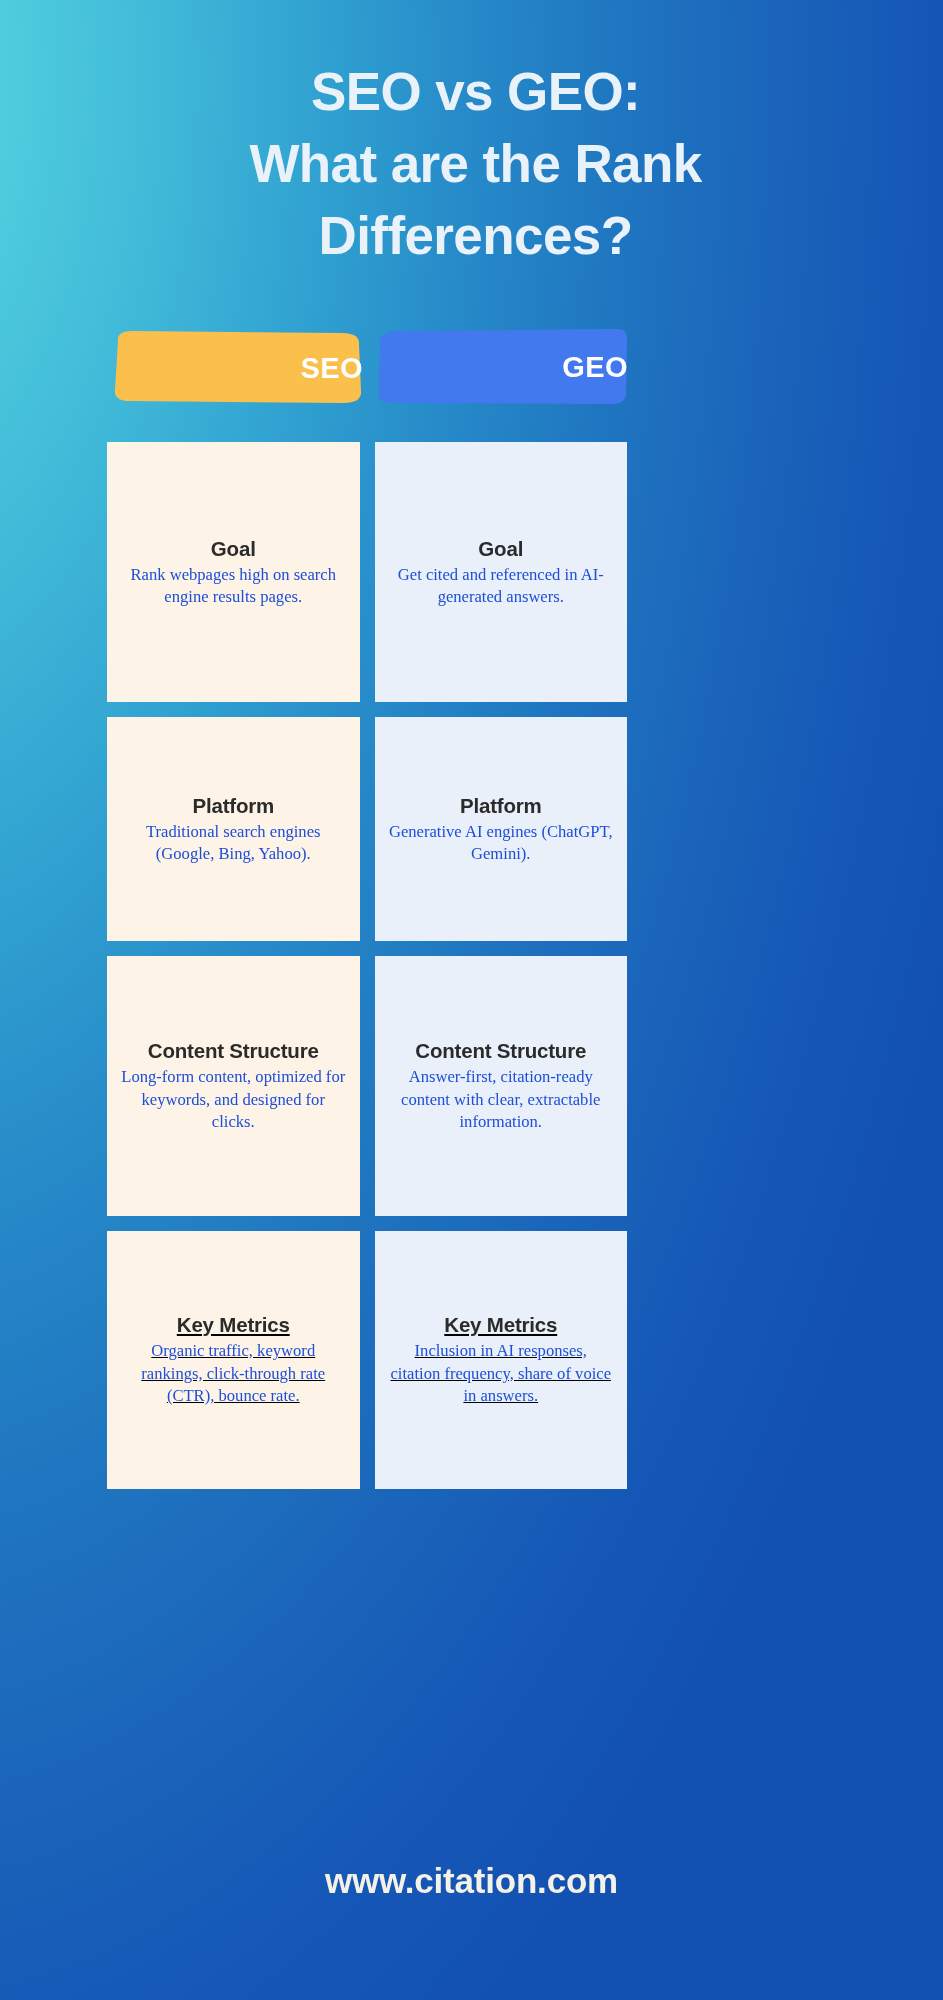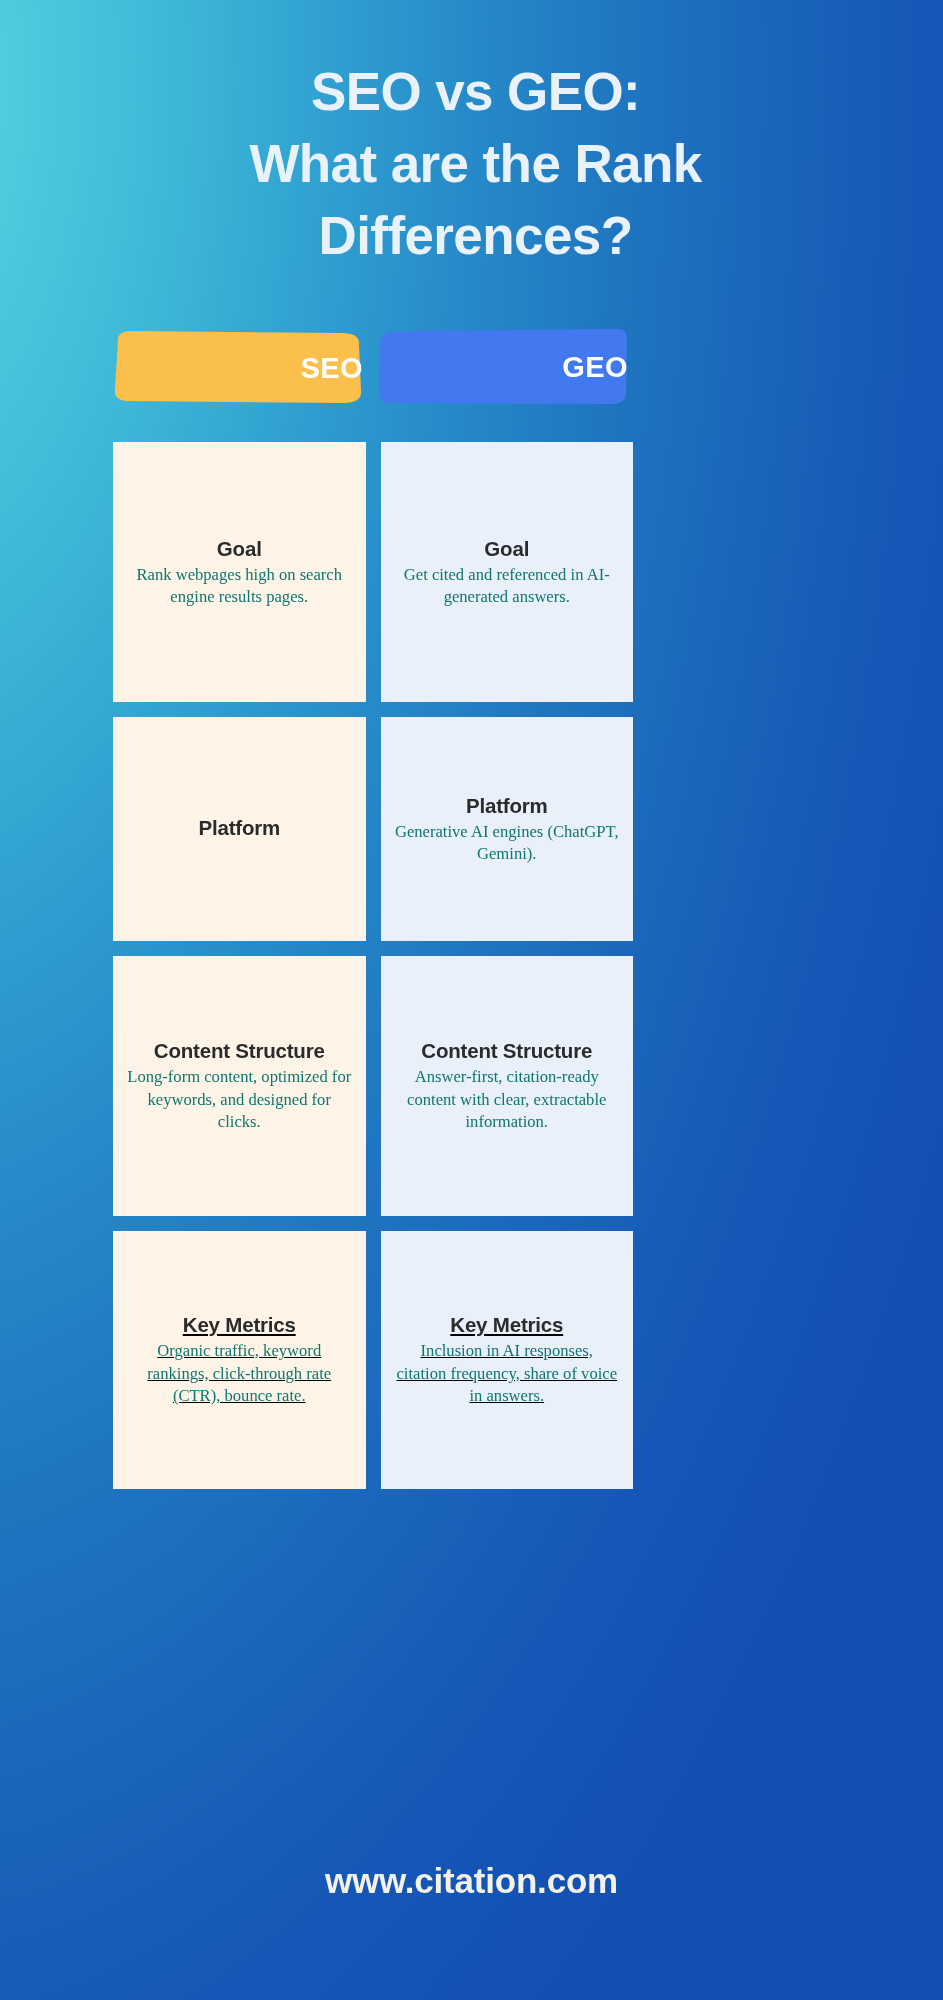--- a/index.html
+++ b/index.html
@@ -76,21 +76,21 @@
 
   #tab-seo { left: 0px; width: 253px; }
   #tab-seo .tab-label { transform: translateY(1px); }
   #tab-geo { left: 268px; width: 250px; }
   #tab-geo .tab-label { transform: translateY(0px); }
 
   
   .grid {
     position: absolute;
     top: 442px;
-    left: 113px;
+    left: 107px;
     width: 520px;
   }
   .row {
     display: flex;
     gap: 15px;
     margin-bottom: 15px;
   }
   .row:last-child { margin-bottom: 0; text-decoration: underline; }
 
   .card {
@@ -112,21 +112,21 @@
     font-size: 20.5px;
     line-height: 26px;
     color: #2b2b2b;
     margin: 0 0 2px 0;
     letter-spacing: -0.2px;
   }
   .card-b {
     font-family: "Liberation Serif", serif;
     font-size: 16.6px;
     line-height: 22.5px;
-    color: #0f766e;
+    color: #1d4ed8;
     margin: 0;
     max-width: 225px;
   }
 
   .row-0 .card { height: 260px; }
   .row-1 .card { height: 224px; }
   .row-2 .card { height: 260px; }
   .row-3 .card { height: 258px; }
 
   
@@ -187,20 +187,21 @@
       </div>
       <div class="card geo">
         <p class="card-h">Goal</p>
         <p class="card-b">Get cited and referenced in AI-generated answers.</p>
       </div>
     </div>
 
     <div class="row row-1">
       <div class="card seo">
         <p class="card-h">Platform</p>
+        <p class="card-b">Traditional search engines (Google, Bing, Yahoo).</p>
       </div>
       <div class="card geo">
         <p class="card-h">Platform</p>
         <p class="card-b">Generative AI engines (ChatGPT, Gemini).</p>
       </div>
     </div>
 
     <div class="row row-2">
       <div class="card seo">
         <p class="card-h">Content Structure</p>

